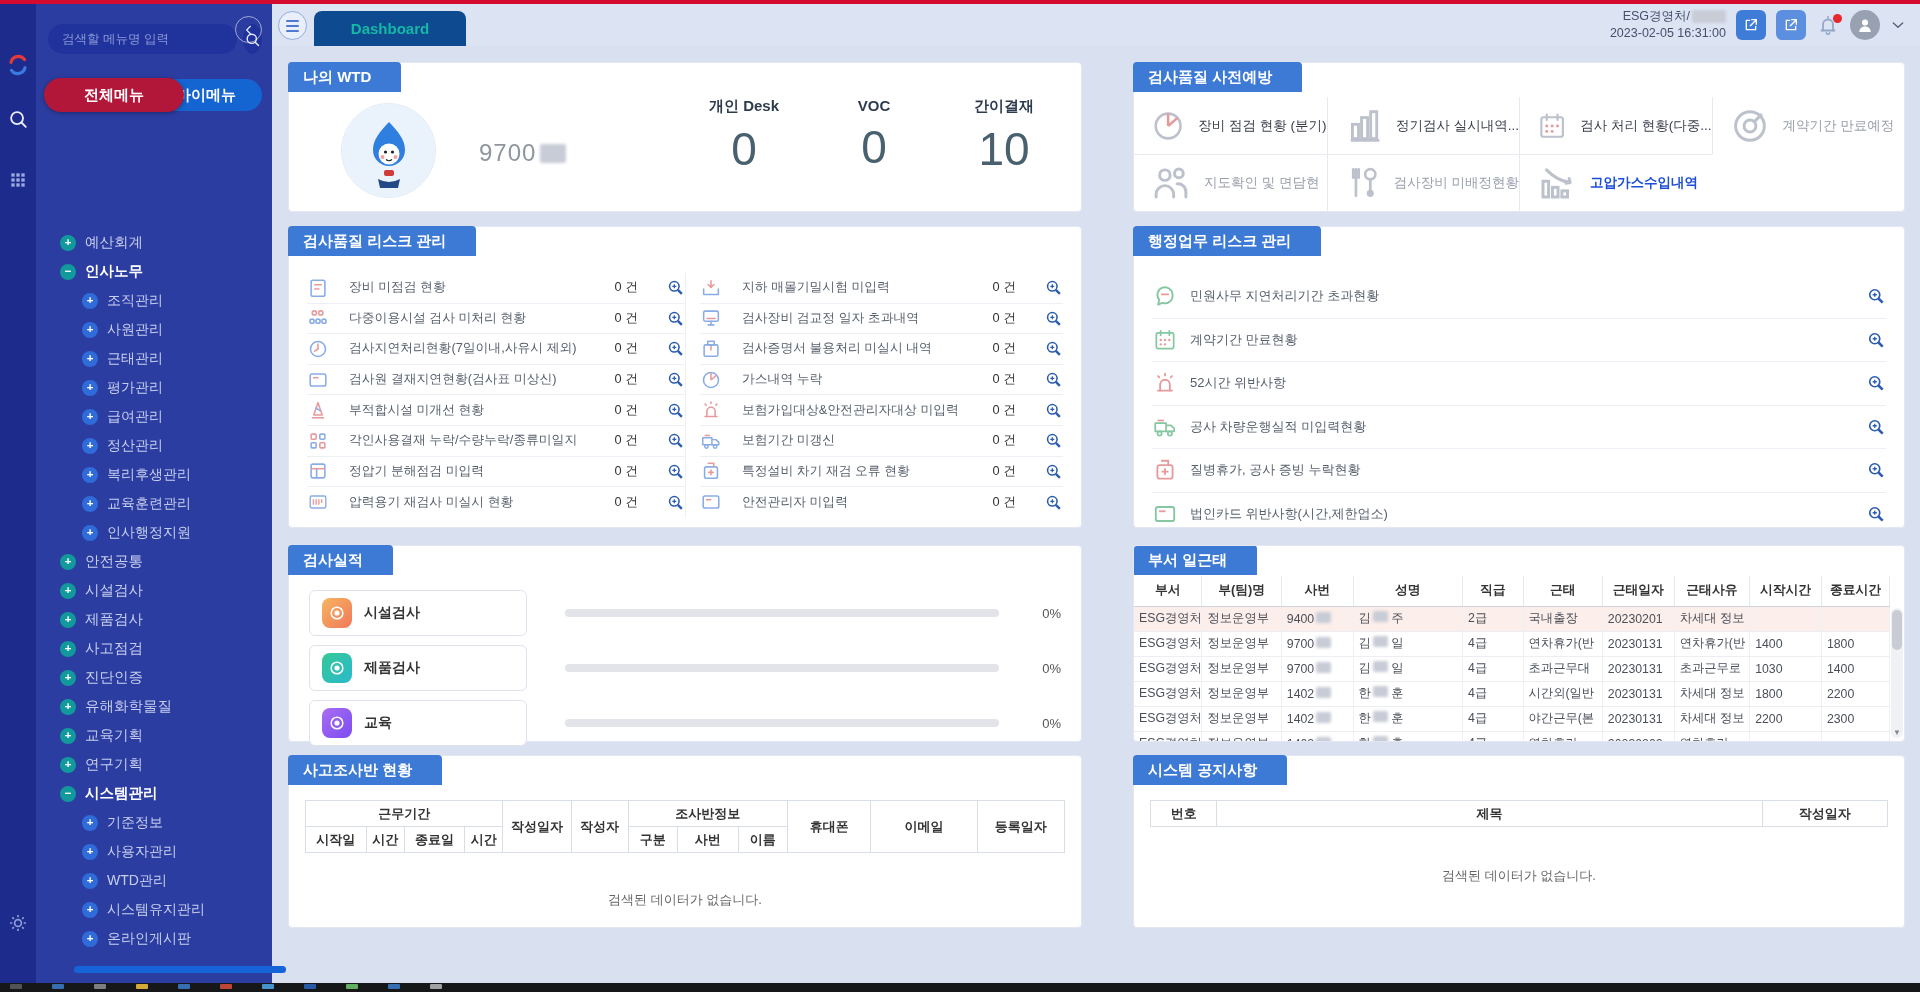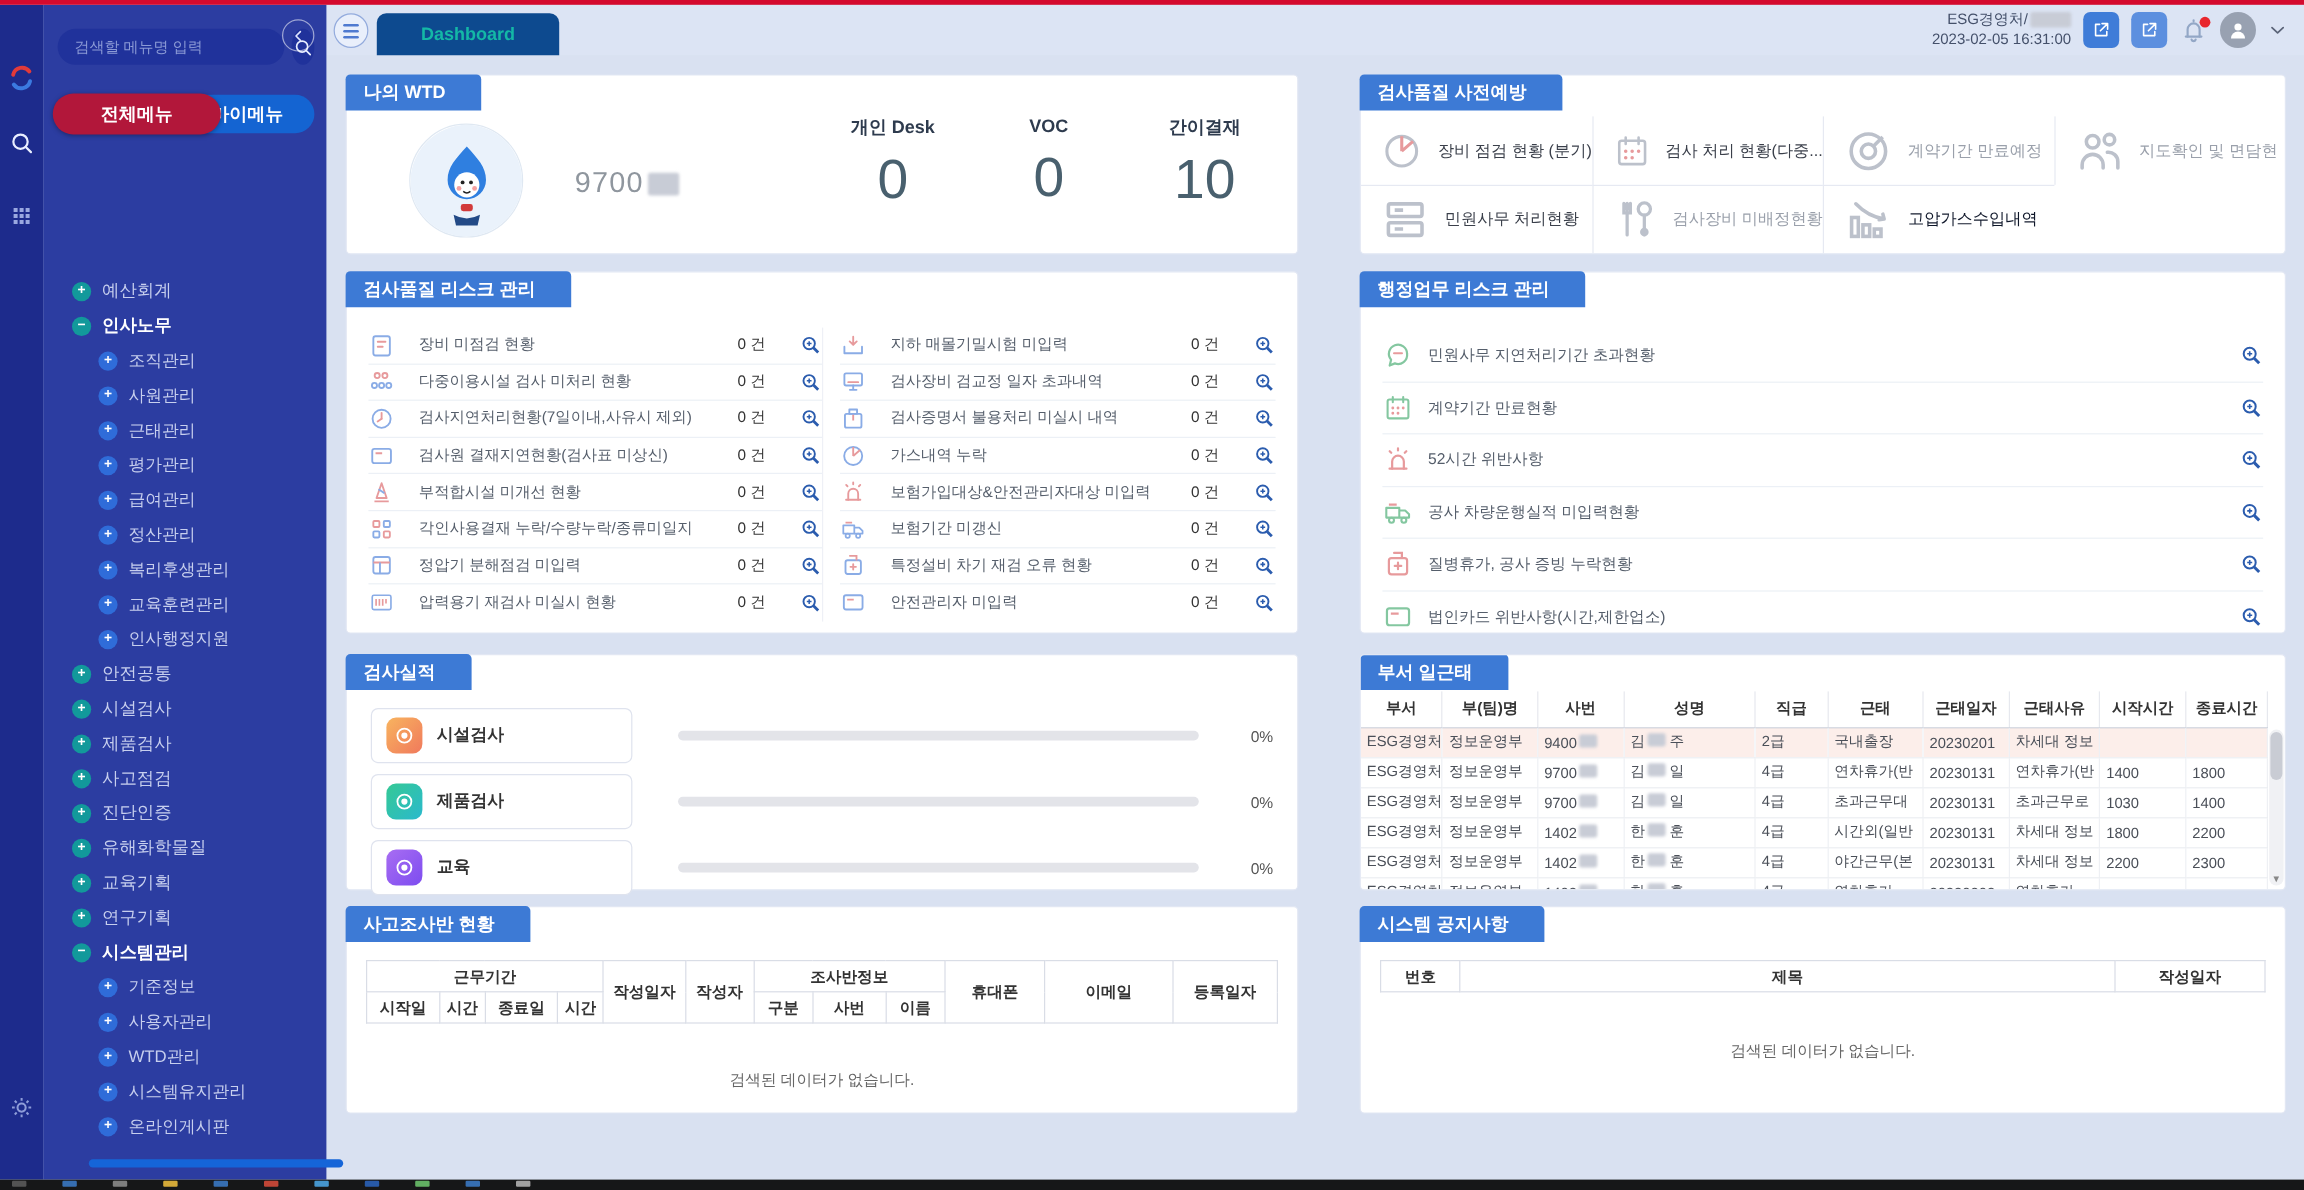--- a/index.html
+++ b/index.html
@@ -106,21 +106,21 @@
   #card-acc .empty-msg { margin-top:38px; }
 
   
   #card-prev { left:861px; top:16px; width:772px; height:150px; }
   .prev-grid { position:absolute; top:34px; left:0; right:0; bottom:0; display:grid; grid-template-columns:repeat(4,1fr); grid-template-rows:1fr 1fr; }
   .prev-cell { display:flex; align-items:center; gap:12px; padding-left:16px; border-left:1px solid #e6e9f2; border-top:1px solid #e6e9f2; cursor:pointer; overflow:hidden; }
   .prev-cell:nth-child(1),.prev-cell:nth-child(5){ border-left:none; }
   .prev-cell:nth-child(-n+4){ border-top:none; }
   .prev-lb { font-size:13.5px; color:#3a3f4a; white-space:nowrap; }
   .prev-cell.muted .prev-lb { color:#9aa0ab; }
-  .prev-cell.strong .prev-lb { font-weight:normal; color:#0f172a; }
+  .prev-cell.strong .prev-lb { font-weight:bold; color:#1d4ed8; }
 
   #card-adm { left:861px; top:180px; width:772px; height:302px; }
   .adm-body { position:absolute; top:48px; left:18px; right:18px; }
   .arow { height:43.5px; display:flex; align-items:center; gap:12px; border-bottom:1px solid #ecf0f6; }
   .arow .rlabel { flex:1; font-size:13px; color:#555e6b; }
 
   
   #card-dept { left:861px; top:499px; width:772px; height:197px; overflow:hidden; }
   .dept-wrap { position:absolute; top:30px; left:0; right:14px; bottom:0; overflow:hidden; }
   table.dept { border-collapse:collapse; width:100%; table-layout:fixed; font-size:12.3px; }
@@ -860,41 +860,41 @@
     <div class="card-tab">검사품질 사전예방</div>
     <div class="prev-grid">
       <div class="prev-cell">
           <svg class="ic c-gray" width="42" height="42">
             <use href="#sym-pie"></use>
           </svg>
           <span class="prev-lb">장비 점검 현황 (분기)</span>
         </div>
       <div class="prev-cell">
           <svg class="ic c-gray" width="42" height="42">
+            <use href="#sym-bars"></use>
+          </svg>
+          <span class="prev-lb">정기검사 실시내역...</span>
+        </div>
+      <div class="prev-cell">
+          <svg class="ic c-gray" width="42" height="42">
             <use href="#sym-calendar"></use>
           </svg>
           <span class="prev-lb">검사 처리 현황(다중...</span>
         </div>
       <div class="prev-cell muted">
           <svg class="ic c-gray" width="42" height="42">
             <use href="#sym-donut"></use>
           </svg>
           <span class="prev-lb">계약기간 만료예정</span>
         </div>
       <div class="prev-cell muted">
           <svg class="ic c-gray" width="42" height="42">
             <use href="#sym-people"></use>
           </svg>
           <span class="prev-lb">지도확인 및 면담현</span>
-        </div>
-      <div class="prev-cell">
-          <svg class="ic c-gray" width="42" height="42">
-            <use href="#sym-cardstack"></use>
-          </svg>
-          <span class="prev-lb">민원사무 처리현황</span>
         </div>
       <div class="prev-cell muted">
           <svg class="ic c-gray" width="42" height="42">
             <use href="#sym-tools"></use>
           </svg>
           <span class="prev-lb">검사장비 미배정현황</span>
         </div>
       <div class="prev-cell strong">
           <svg class="ic c-gray" width="42" height="42">
             <use href="#sym-downbars"></use>

